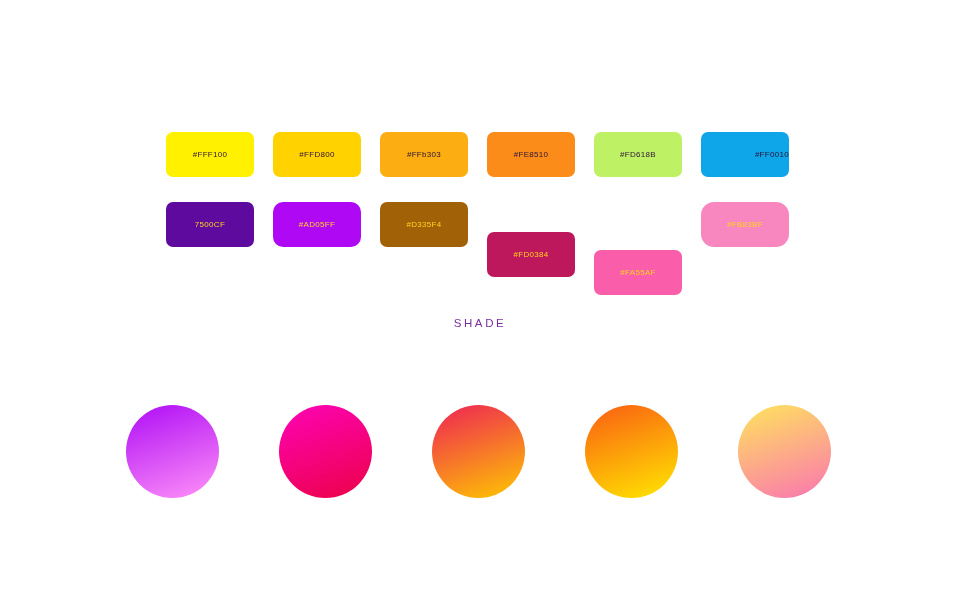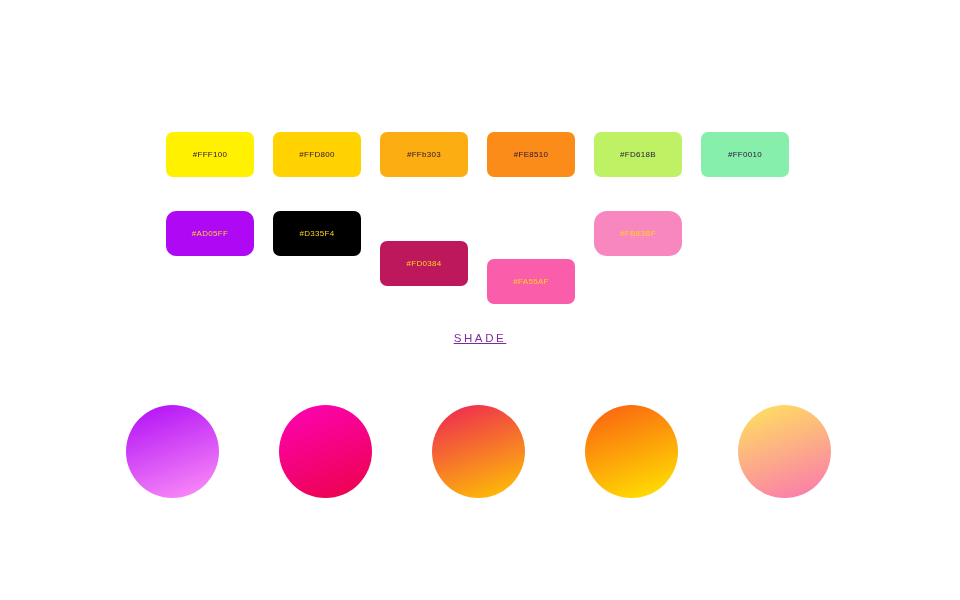--- a/index.html
+++ b/index.html
@@ -27,31 +27,31 @@
     left: 0;
     width: 960px;
     text-align: center;
     font-size: 11.5px;
     letter-spacing: 2.6px;
     font-weight: 400;
     color: #7B2D9E;
     font-family: "Liberation Sans", sans-serif;
   }
   #heading-color { top: 55px; }
-  #heading-shade { top: 332px; text-decoration: underline; }
+  #heading-shade { top: 317px; }
 
   
   .swatch-grid {
     position: absolute;
     left: 166px;
     top: 132px;
     width: 628px;
     display: flex;
     flex-direction: column;
-    gap: 34px;
+    gap: 25px;
   }
   .swatch-row {
     display: flex;
     flex-direction: row;
     gap: 19px;
   }
   .swatch {
     width: 88px;
     height: 45px;
     border-radius: 7px;
@@ -102,30 +102,33 @@
       </div>
       <div class="swatch" style="background: rgb(251, 173, 17);">
         <span class="swatch-label">#FFb303</span>
       </div>
       <div class="swatch" style="background: rgb(252, 140, 26);">
         <span class="swatch-label">#FE8510</span>
       </div>
       <div class="swatch" style="background: #bef264;">
         <span class="swatch-label">#FD618B</span>
       </div>
-      <div class="swatch" style="background: #86efac;">
+      <div class="swatch" style="background: #0ea5e9; justify-content: flex-end;">
         <span class="swatch-label">#FF0010</span>
       </div>
     </div>
 
     <div class="swatch-row row-light-label">
+      <div class="swatch" style="background: rgb(94, 10, 158);">
+        <span class="swatch-label">7500CF</span>
+      </div>
       <div class="swatch" style="background: rgb(174, 8, 245); border-radius: 10px;">
         <span class="swatch-label">#AD05FF</span>
       </div>
-      <div class="swatch" style="background: #000000;">
+      <div class="swatch" style="background: #a16207;">
         <span class="swatch-label">#D335F4</span>
       </div>
       <div class="swatch" style="background: #be185d; margin-top: 30px;">
         <span class="swatch-label">#FD0384</span>
       </div>
       <div class="swatch" style="background: rgb(250, 93, 169); margin-top: 48px;">
         <span class="swatch-label">#FA55AF</span>
       </div>
       <div class="swatch" style="background: rgb(249, 135, 191); border-radius: 13px;">
         <span class="swatch-label">#FB83BF</span>

